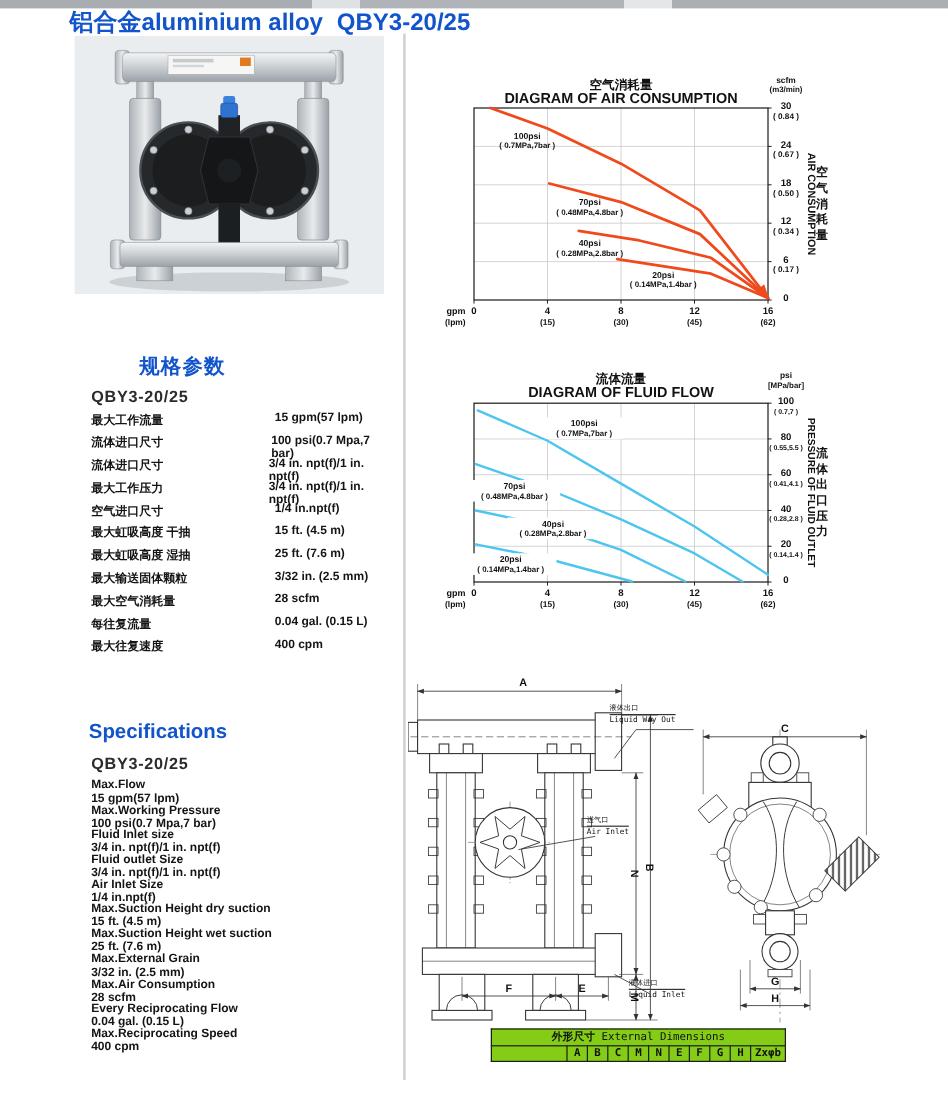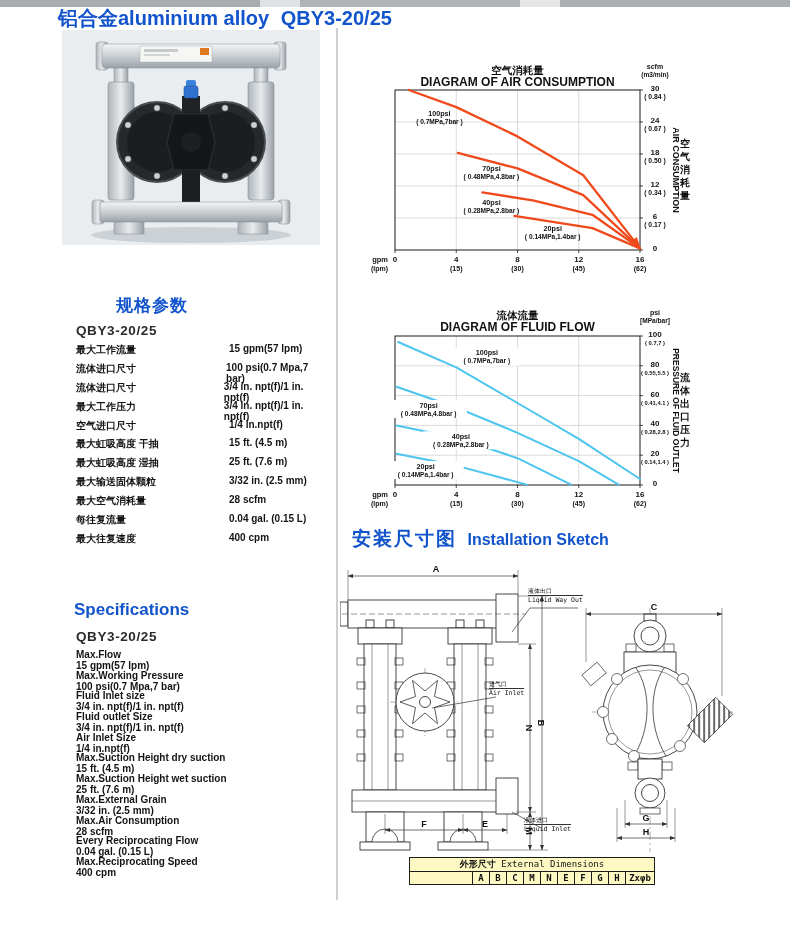--- a/index.html
+++ b/index.html
@@ -18,21 +18,21 @@
   .rows-cn .sprow{height:18.9px;}
   .rows-en .sprow{height:20.7px;flex-direction:column;}
   .spl{width:153px;font-size:10px;font-weight:600;color:#141414;}
   .spv{font-size:10px;font-weight:600;color:#141414;}
   .perf-head .cn{font-size:19px;font-weight:bold;color:#1254cb;letter-spacing:2px;}
   .perf-head .en{font-size:16px;font-weight:bold;color:#1254cb;margin-left:6px;}
   .sk-label{position:absolute;color:#111;white-space:nowrap;}
   .sk-label .cn{display:block;font-size:6px;line-height:6.5px;}
   .sk-label .en{display:block;font-size:6.5px;line-height:9px;border-top:1px solid #333;
                 font-family:"DejaVu Sans Mono",monospace;}
-  table.dims{border-collapse:collapse;background:#fef9c3;padding-left:12px;}
+  table.dims{border-collapse:collapse;background:#84cc16;padding-left:12px;}
   table.dims td{border:1px solid #1c1c1c;text-align:center;padding:0;height:12px;
                 font-family:"DejaVu Sans Mono",monospace;font-size:8.5px;color:#111;}
   table.dims td.tt{font-size:9px;}
   table.dims td.tt .cnb{font-weight:bold;font-family:"Liberation Sans",sans-serif;}
   table.dims td.letter{font-weight:bold;font-size:9px;}
   table.dims td.modelcell{font-weight:bold;font-size:8px;width:62px;}
   svg text{font-family:"Liberation Sans",sans-serif;fill:#111;}
 </style>
 </head>
 <body>
@@ -335,24 +335,20 @@
       <text x="172.5" y="35" font-size="12" font-weight="bold" text-anchor="middle">DIAGRAM OF FLUID FLOW</text>
       <text x="328" y="114.5" font-size="8.5" font-weight="bold" text-anchor="middle" transform="rotate(90 328 114.5)">PRESSURE OF FLUID OUTLET</text>
       <text x="340" y="85" font-size="10" font-weight="bold" text-anchor="middle">流</text>
       <text x="340" y="98" font-size="10" font-weight="bold" text-anchor="middle">体</text>
       <text x="340" y="111" font-size="10" font-weight="bold" text-anchor="middle">出</text>
       <text x="340" y="124" font-size="10" font-weight="bold" text-anchor="middle">口</text>
       <text x="340" y="137" font-size="10" font-weight="bold" text-anchor="middle">压</text>
       <text x="340" y="150" font-size="10" font-weight="bold" text-anchor="middle">力</text>
     </svg>
 
-  <div class="abs perf-head" style="left:352px;top:526px;">
-    <span class="cn">安装尺寸图</span>
-    <span class="en">Installation Sketch</span>
-  </div>
 
   <svg class="abs" style="left:340px;top:550px;" width="450" height="306" viewBox="0 0 450 306">
     <defs>
       <marker id="da" markerWidth="9" markerHeight="8" refX="7.5" refY="4" orient="auto-start-reverse">
         <path d="M0,1 L8,4 L0,7 Z" fill="#333"></path>
       </marker>
       <pattern id="hatch" width="5" height="5" patternUnits="userSpaceOnUse" patternTransform="rotate(45)">
         <rect width="5" height="5" fill="#fff"></rect>
         <line x1="1" y1="0" x2="1" y2="5" stroke="#444" stroke-width="1.6"></line>
       </pattern>
@@ -495,21 +491,21 @@
       <text x="186" y="178" transform="rotate(90 186 178)">N</text>
       <text x="186" y="281" transform="rotate(90 186 281)">M</text>
       <text x="84" y="277">F</text>
       <text x="145" y="277">E</text>
       <text x="314" y="60">C</text>
       <text x="306" y="271">G</text>
       <text x="306" y="285">H</text>
     </g>
   </svg>
 
-  <div class="sk-label" style="left:528px;top:588px;">
+  <div class="sk-label" style="left:508px;top:588px;">
     <span class="cn">液体出口</span>
     <span class="en">Liquid Way Out</span>
   </div>
   <div class="sk-label" style="left:489px;top:681px;">
     <span class="cn">进气口</span>
     <span class="en">Air Inlet</span>
   </div>
   <div class="sk-label" style="left:524px;top:817px;">
     <span class="cn">液体进口</span>
     <span class="en">Liquid Inlet</span>

